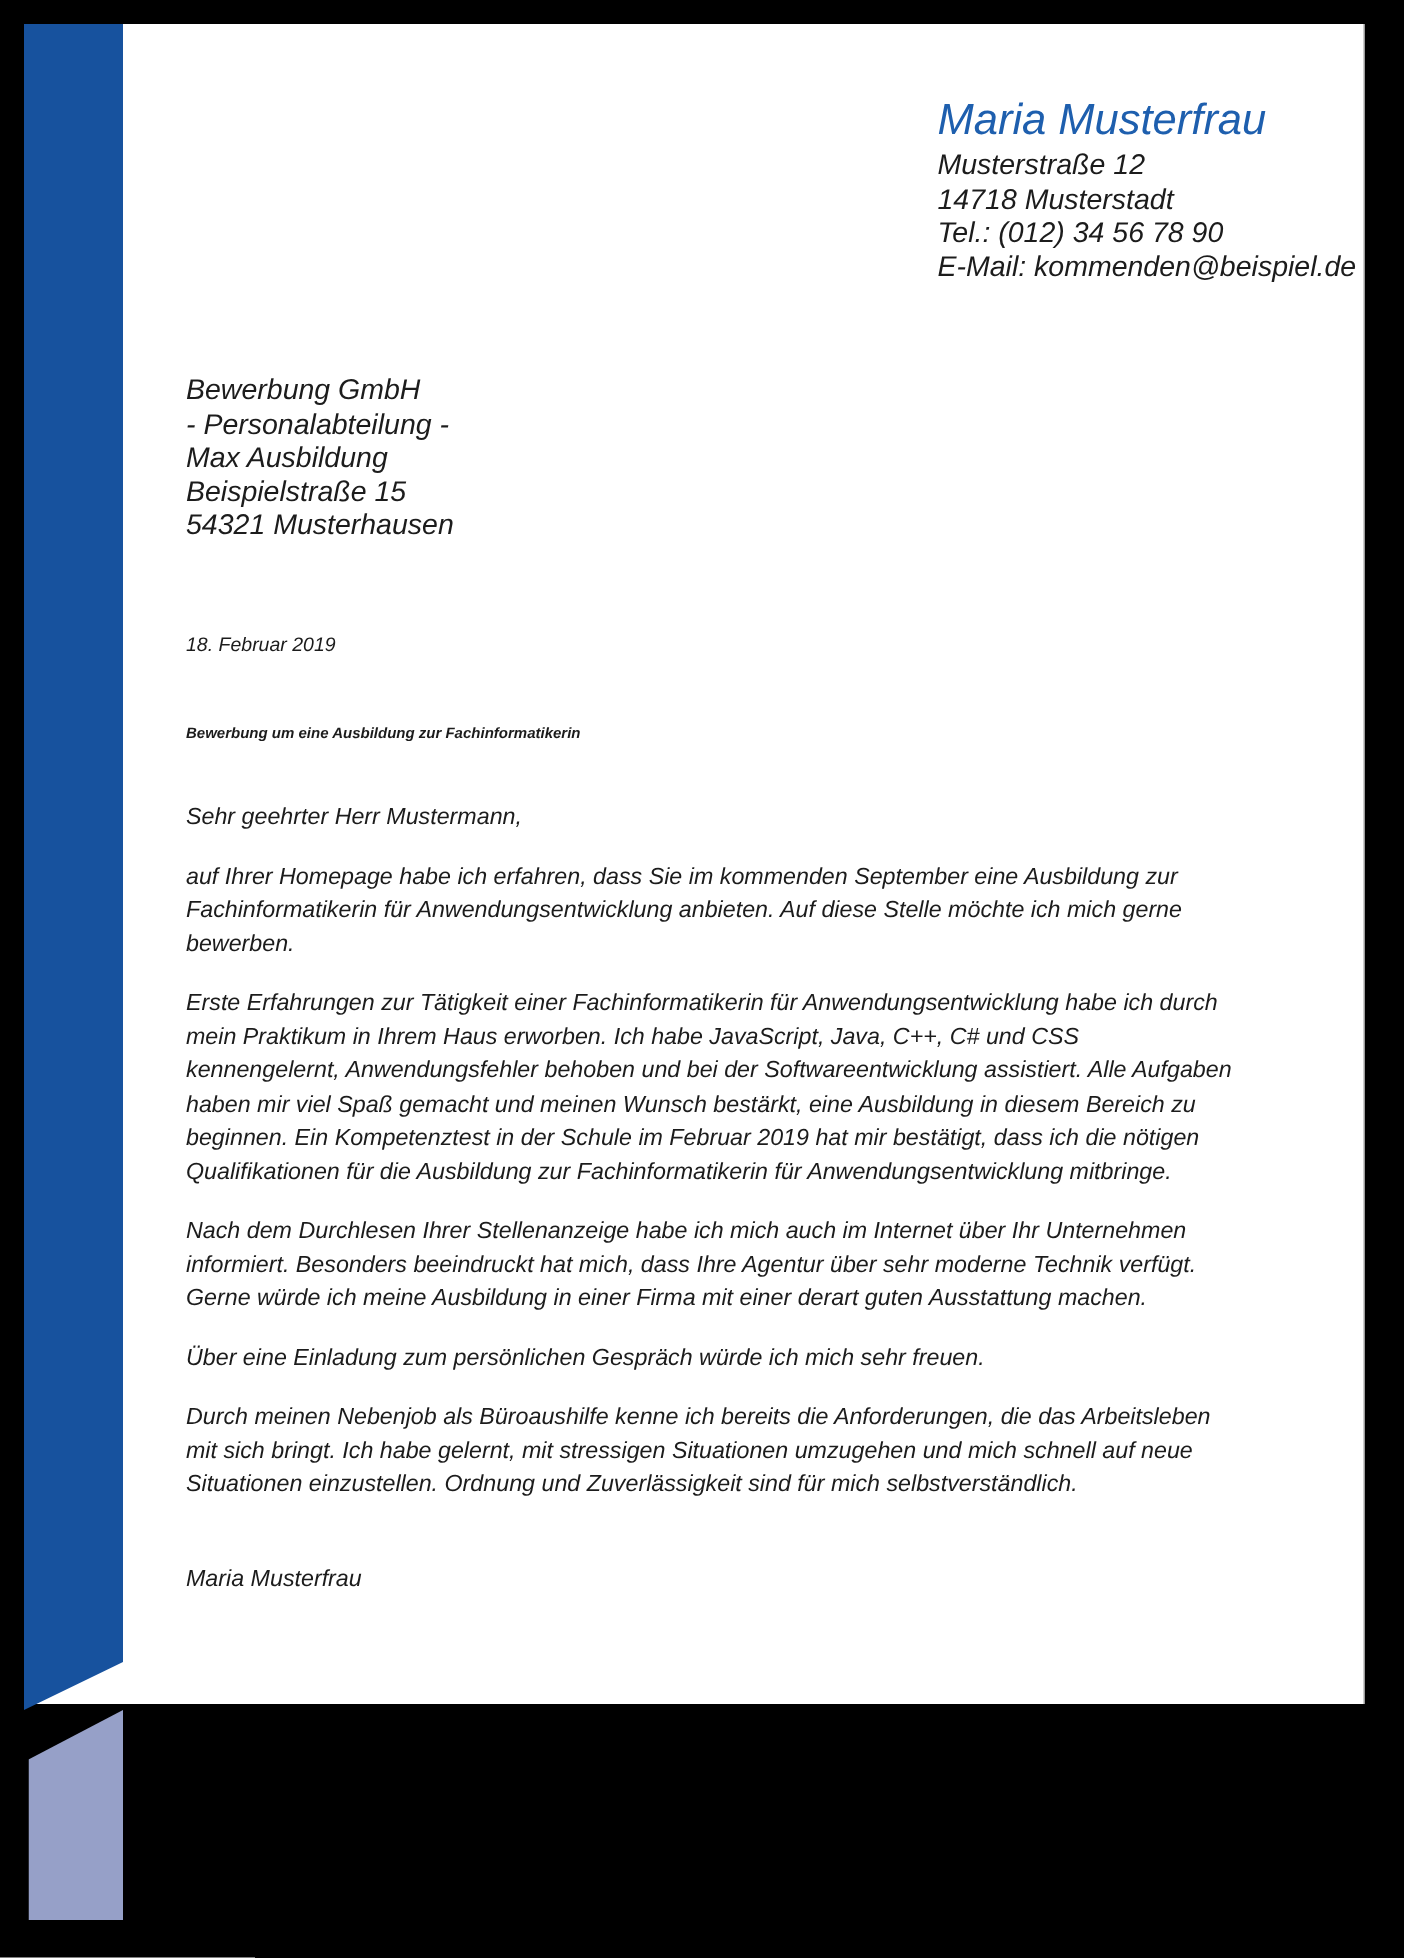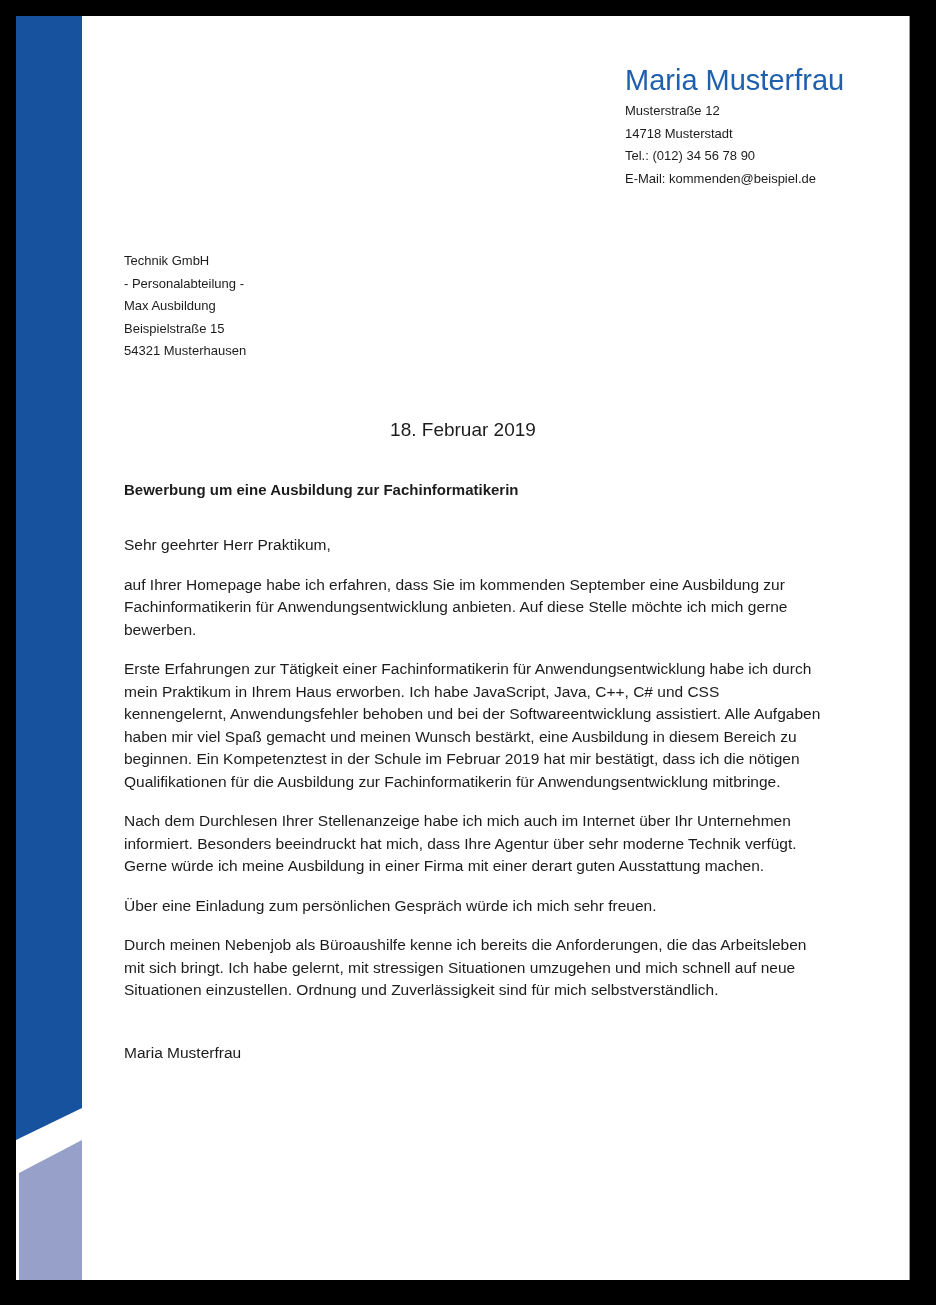--- a/index.html
+++ b/index.html
@@ -19,23 +19,24 @@
     background: var(--frame-black);
     font-family: "Liberation Sans", "DejaVu Sans", sans-serif;
     color: var(--text-color);
     overflow: hidden;
   }
   .page {
     position: absolute;
     left: 16px;
     top: 16px;
     width: 894px;
-    height: 1264px;
+    height: 1120px;
     background: var(--page-white);
     border-right: 1px solid #9a9a9a;
+    font-style: italic;
   }
   
   .stripe-dark, .stripe-light {
     position: absolute;
     left: 0;
     top: 0;
     width: 66px;
     height: 1264px;
   }
   .stripe-dark {
@@ -54,48 +55,48 @@
     width: 270px;
   }
   .sender-name {
     font-size: 29px;
     line-height: 34px;
     color: var(--name-blue);
     margin-bottom: 3px;
     white-space: nowrap;
   }
   .addr-line, .rcpt-line {
-    font-size: 13px;
+    font-size: 19px;
     line-height: 22.5px;
     white-space: nowrap;
   }
   
   .recipient {
     position: absolute;
     left: 108px;
     top: 234px;
     width: 350px;
   }
   
   .date {
     position: absolute;
-    left: 96px;
+    left: 108px;
     top: 403px;
     width: 702px;
-    text-align: center;
-    font-size: 19px;
+    text-align: left;
+    font-size: 13px;
     line-height: 22.5px;
   }
   
   .subject {
     position: absolute;
     left: 108px;
     top: 462px;
     width: 702px;
-    font-size: 15px;
+    font-size: 10px;
     font-weight: bold;
     line-height: 23px;
   }
   
   .flow {
     position: absolute;
     left: 108px;
     top: 518px;
     width: 702px;
     font-size: 15.5px;
@@ -114,33 +115,33 @@
 
   <div class="sender">
     <div class="sender-name">Maria Musterfrau</div>
     <div class="addr-line">Musterstraße 12</div>
     <div class="addr-line">14718 Musterstadt</div>
     <div class="addr-line">Tel.: (012) 34 56 78 90</div>
     <div class="addr-line">E-Mail: kommenden@beispiel.de</div>
   </div>
 
   <div class="recipient">
-    <div class="rcpt-line">Technik GmbH</div>
+    <div class="rcpt-line">Bewerbung GmbH</div>
     <div class="rcpt-line">- Personalabteilung -</div>
     <div class="rcpt-line">Max Ausbildung</div>
     <div class="rcpt-line">Beispielstraße 15</div>
     <div class="rcpt-line">54321 Musterhausen</div>
   </div>
 
   <div class="date">18. Februar 2019</div>
 
   <div class="subject">Bewerbung um eine Ausbildung zur Fachinformatikerin</div>
 
   <div class="flow">
-    <p>Sehr geehrter Herr Praktikum,</p>
+    <p>Sehr geehrter Herr Mustermann,</p>
     <p>auf Ihrer Homepage habe ich erfahren, dass Sie im kommenden September eine Ausbildung zur Fachinformatikerin für Anwendungsentwicklung anbieten. Auf diese Stelle möchte ich mich gerne bewerben.</p>
     <p>Erste Erfahrungen zur Tätigkeit einer Fachinformatikerin für Anwendungsentwicklung habe ich durch mein Praktikum in Ihrem Haus erworben. Ich habe JavaScript, Java, C++, C# und CSS kennengelernt, Anwendungsfehler behoben und bei der Softwareentwicklung assistiert. Alle Aufgaben haben mir viel Spaß gemacht und meinen Wunsch bestärkt, eine Ausbildung in diesem Bereich zu beginnen. Ein Kompetenztest in der Schule im Februar 2019 hat mir bestätigt, dass ich die nötigen Qualifikationen für die Ausbildung zur Fachinformatikerin für Anwendungsentwicklung mitbringe.</p>
     <p>Nach dem Durchlesen Ihrer Stellenanzeige habe ich mich auch im Internet über Ihr Unternehmen informiert. Besonders beeindruckt hat mich, dass Ihre Agentur über sehr moderne Technik verfügt. Gerne würde ich meine Ausbildung in einer Firma mit einer derart guten Ausstattung machen.</p>
     <p>Über eine Einladung zum persönlichen Gespräch würde ich mich sehr freuen.</p>
     <p>Durch meinen Nebenjob als Büroaushilfe kenne ich bereits die Anforderungen, die das Arbeitsleben mit sich bringt. Ich habe gelernt, mit stressigen Situationen umzugehen und mich schnell auf neue Situationen einzustellen. Ordnung und Zuverlässigkeit sind für mich selbstverständlich.</p>
     <p class="signature">Maria Musterfrau</p>
   </div>
 
 </div>
 

